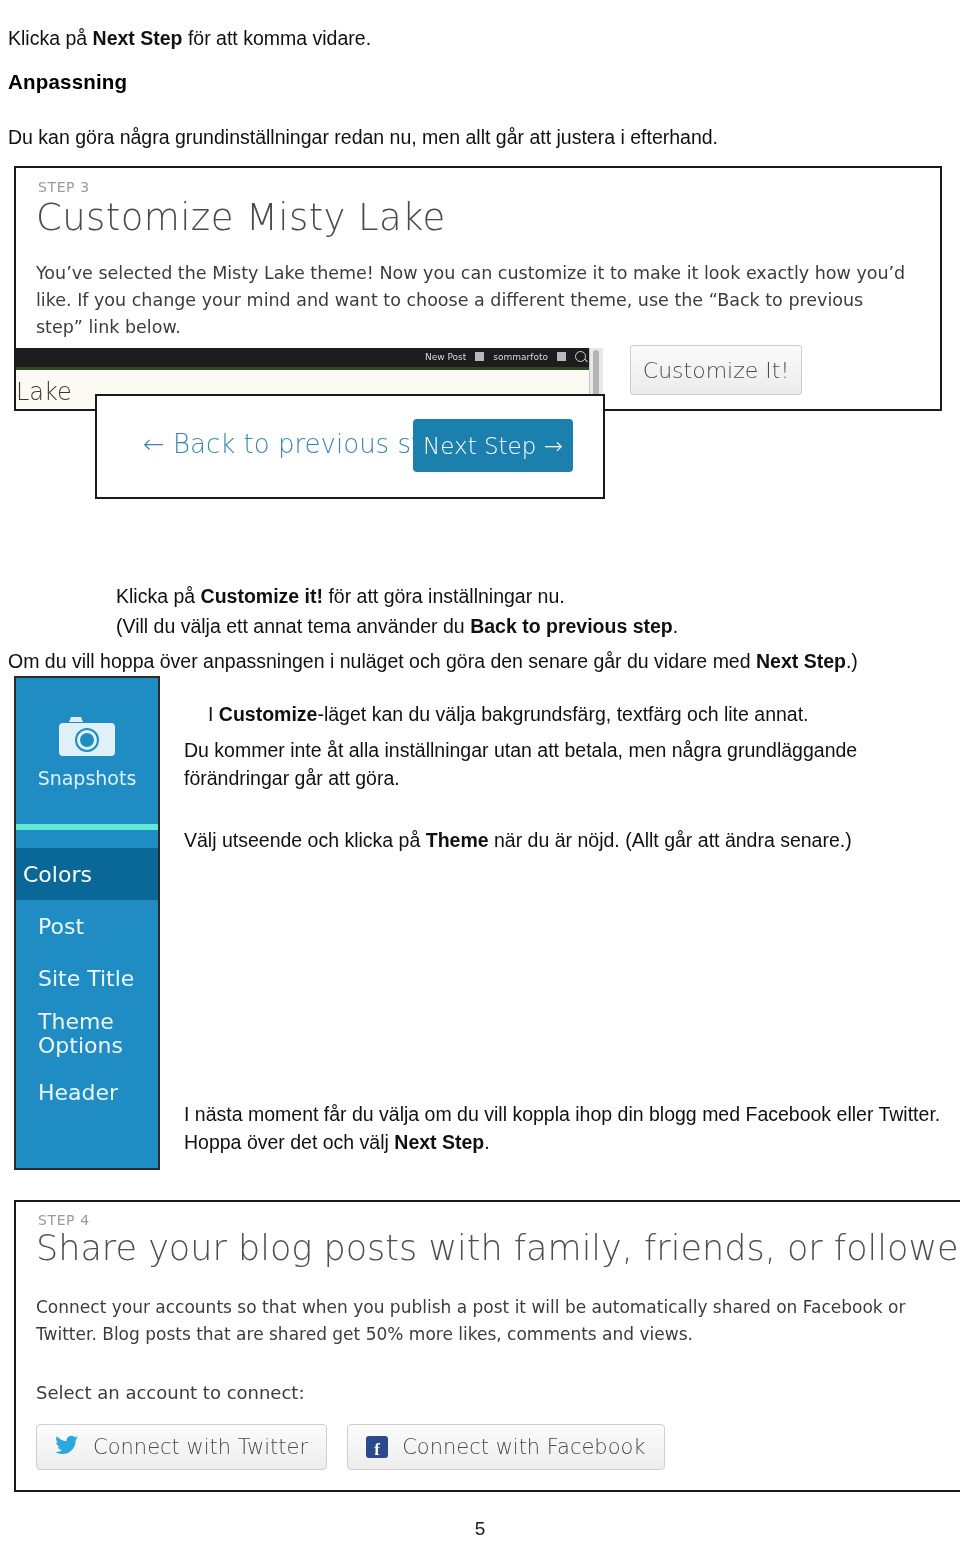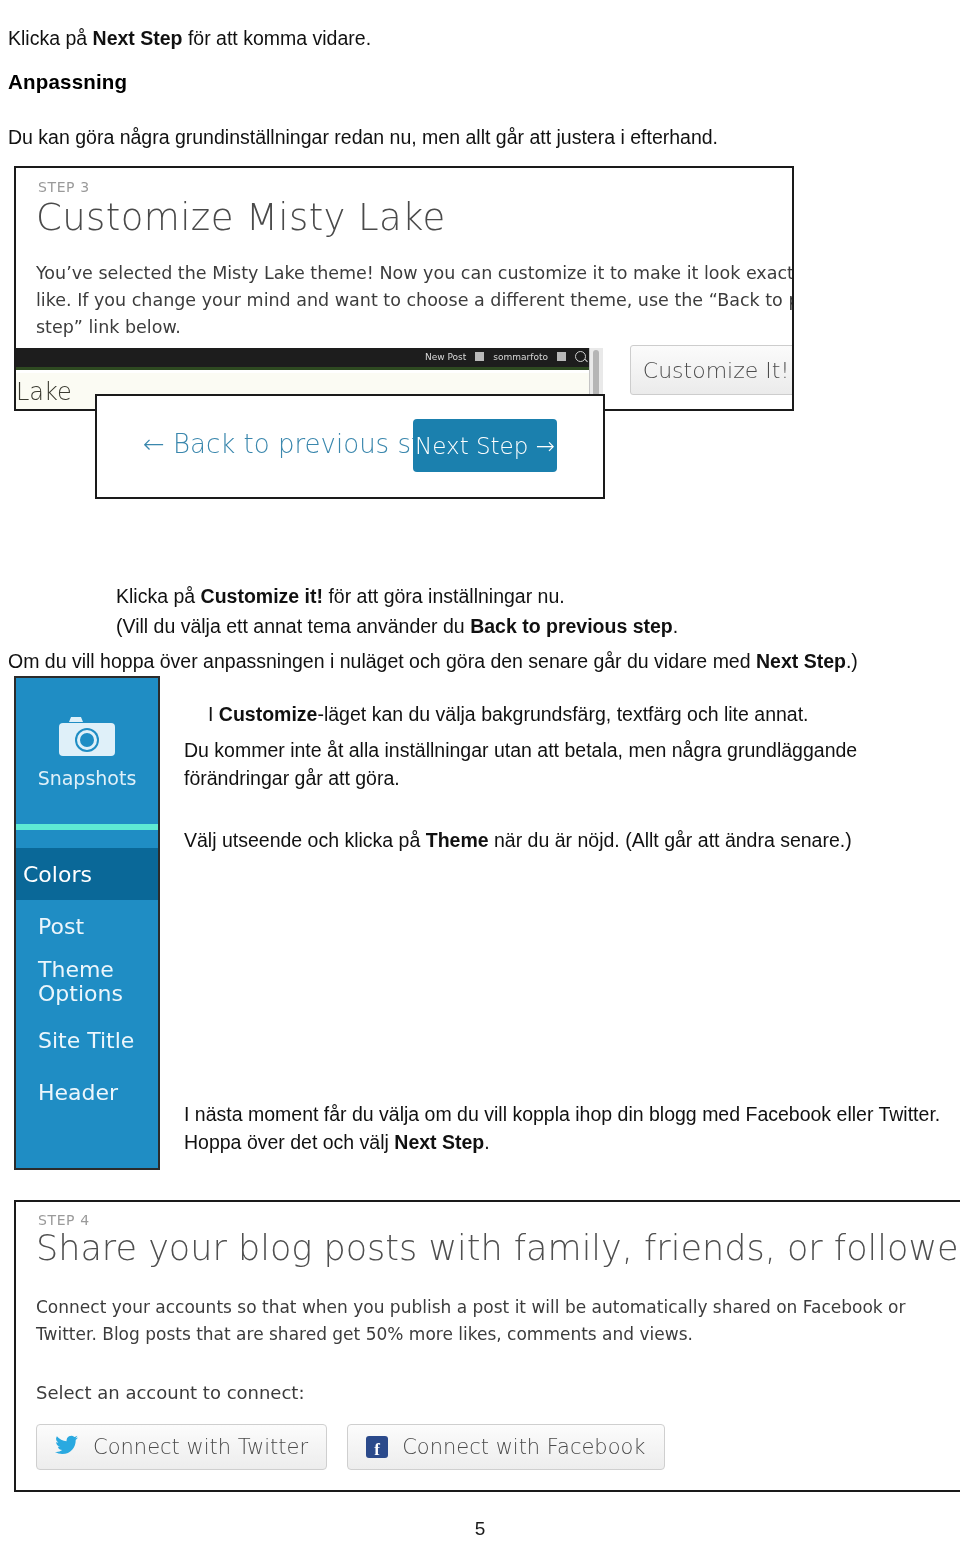--- a/index.html
+++ b/index.html
@@ -43,21 +43,21 @@
     left: 8px;
     top: 103px;
     width: 930px;
   }
 
   
   .shot-step3 {
     position: absolute;
     left: 14px;
     top: 166px;
-    width: 780px;
+    width: 928px;
     height: 245px;
     border: 2px solid #1a1a1a;
     background: #ffffff;
     box-sizing: border-box;
     overflow: hidden;
   }
   .step-label {
     position: absolute;
     left: 22px;
     top: 11px;
@@ -209,21 +209,21 @@
     font-size: 26px;
     color: #3a87ad;
     font-family: "DejaVu Sans", sans-serif;
     font-weight: 300;
     white-space: nowrap;
   }
   .btn-next {
     position: absolute;
     left: 316px;
     top: 23px;
-    width: 144px;
+    width: 160px;
     height: 53px;
     background: #1b80ae;
     border-radius: 4px;
     display: flex;
     align-items: center;
     justify-content: center;
     color: #ffffff;
     font-size: 23px;
     font-family: "DejaVu Sans", sans-serif;
     font-weight: 300;
@@ -437,24 +437,24 @@
     </span>
     <span>Snapshots</span>
   </div>
   <div class="sb-gap"></div>
   <div class="sb-item active">
       <span>Colors</span>
     </div>
   <div class="sb-item">
       <span>Post</span>
     </div>
-  <div class="sb-item two-line"><span>Theme Options</span></div>
   <div class="sb-item">
       <span>Site Title</span>
     </div>
+  <div class="sb-item two-line"><span>Theme Options</span></div>
   <div class="sb-item">
       <span>Header</span>
     </div>
 </div>
 
 <p class="doc-text p-cust"><span>I </span><b>Customize</b><span>-läget kan du välja bakgrundsfärg, textfärg och lite annat.</span></p>
 
 <p class="doc-text p-betala">Du kommer inte åt alla inställningar utan att betala, men några grundläggande förändringar går att göra.</p>
 
 <p class="doc-text p-valj"><span>Välj utseende och klicka på </span><b>Theme</b><span> när du är nöjd. (Allt går att ändra senare.)</span></p>

